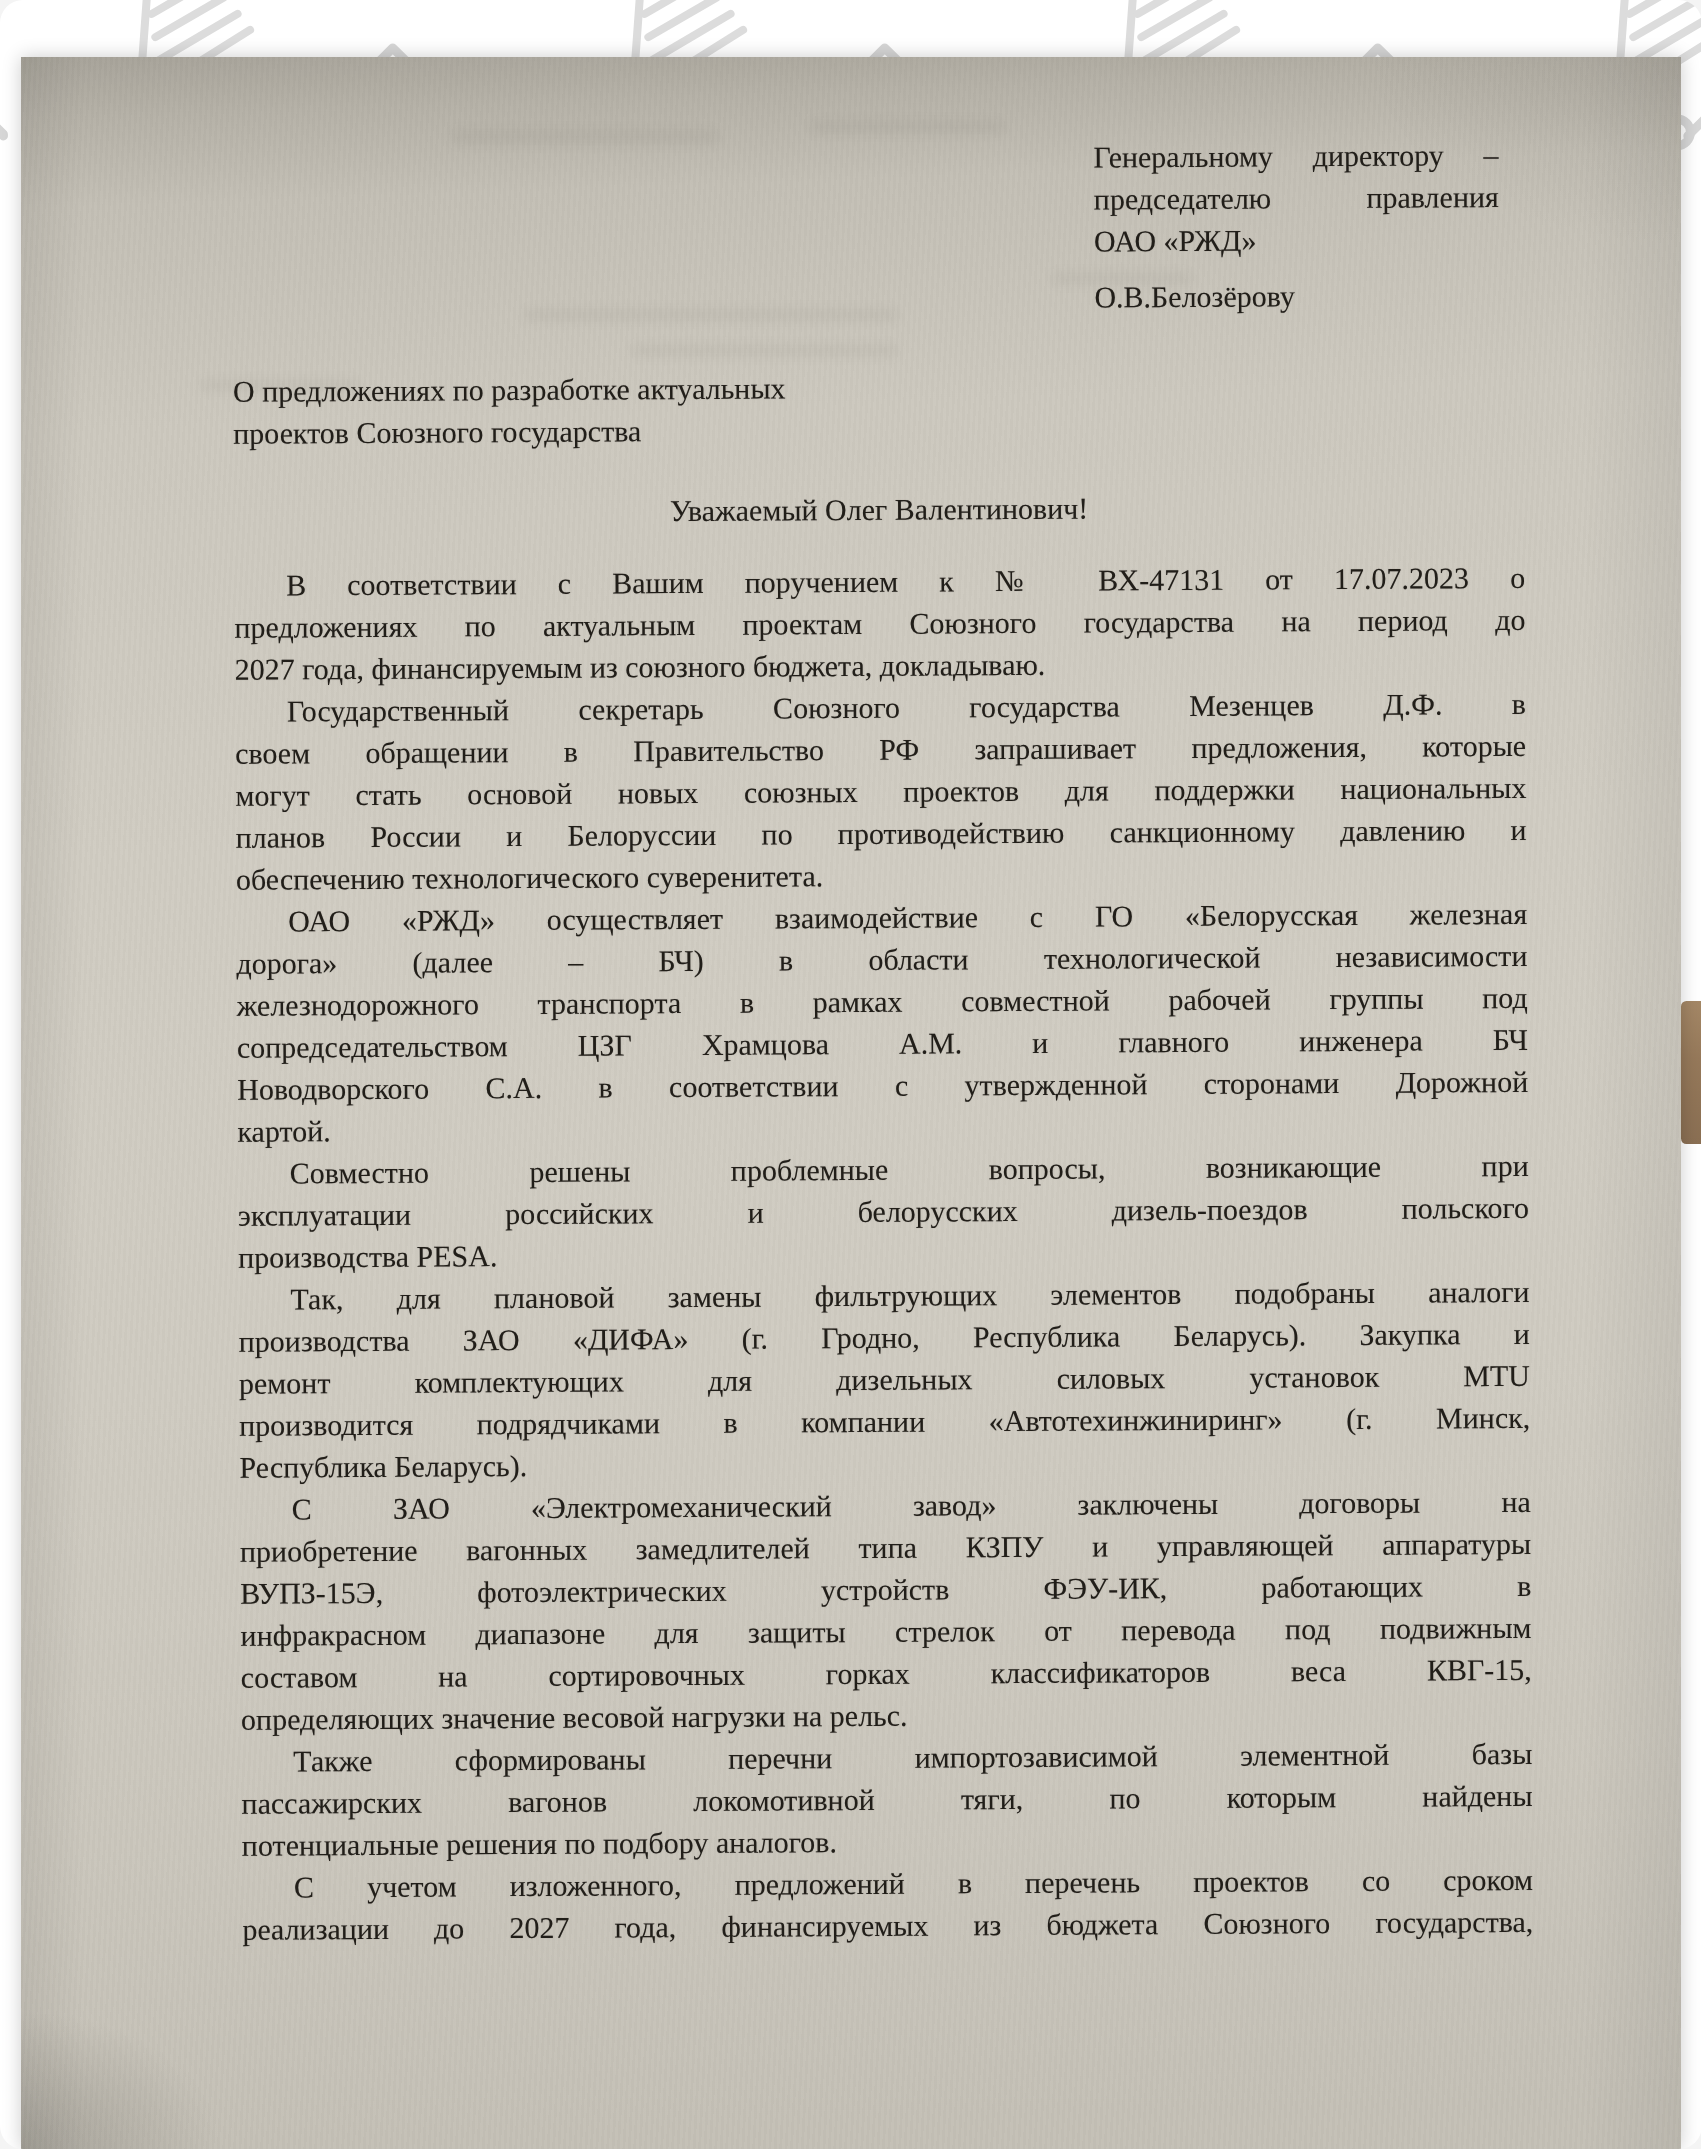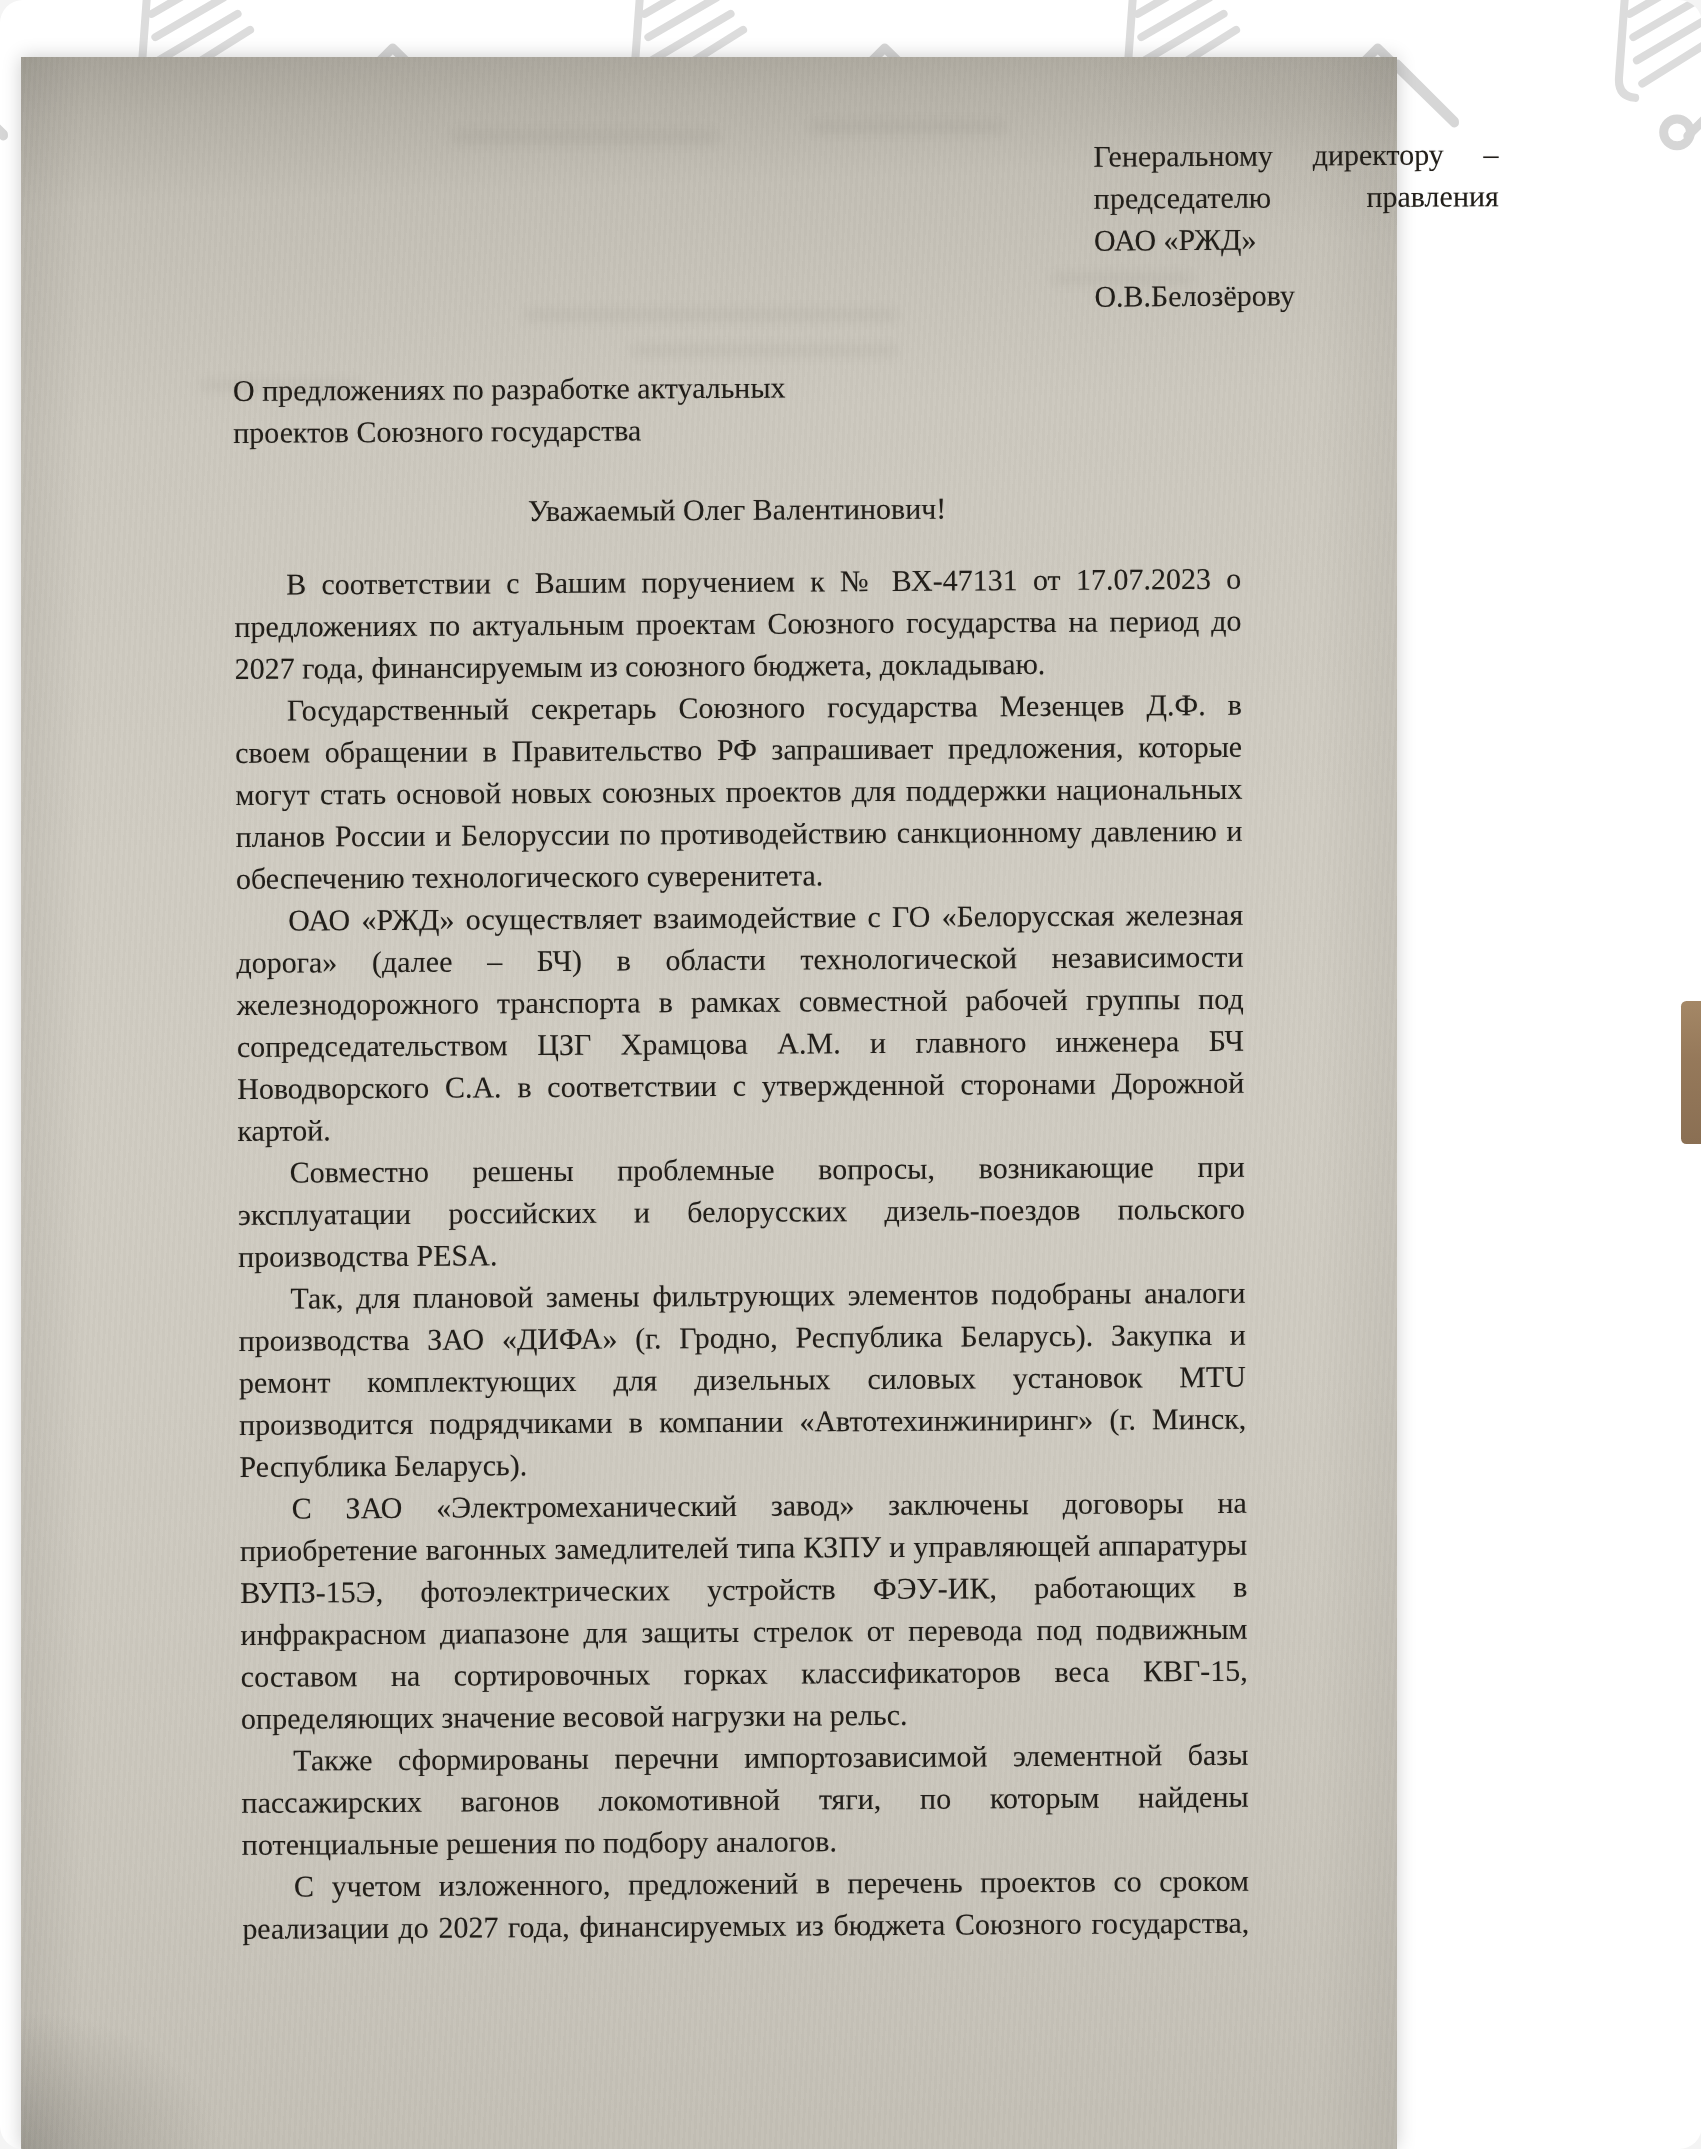--- a/index.html
+++ b/index.html
@@ -15,21 +15,21 @@
     border-radius:23px;
     overflow:hidden;
   }
   
   .wm { position:absolute; pointer-events:none; }
   .wm svg { display:block; }
   
   .paper {
     position:absolute;
     left:20.6px; top:57px;
-    width:1376px; height:2092px;
+    width:1660px; height:2092px;
     background:
       radial-gradient(287px 197px at 0% 100%, rgba(56,54,48,0.22), rgba(56,54,48,0) 70%),
       radial-gradient(448px 269px at 100% 0%, rgba(70,66,58,0.10), rgba(70,66,58,0) 70%),
       linear-gradient(90deg, rgba(0,0,0,0.06) 0, rgba(0,0,0,0) 63px, rgba(0,0,0,0) 94%, rgba(0,0,0,0.05) 100%),
       linear-gradient(178deg,
         #a7a399 0px, #b5b1a7 63px, #c3bfb5 152px, #ccc8be 376px,
         #d0ccc2 806px, #cfcbc1 1343px, #cac6bc 1791px, #c4c0b6 2092px);
     box-shadow: 0 0 18px rgba(0,0,0,0.20);
   }
   .paper-texture {

